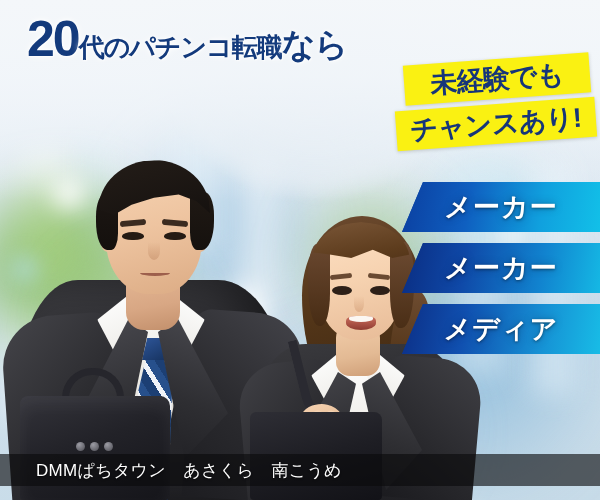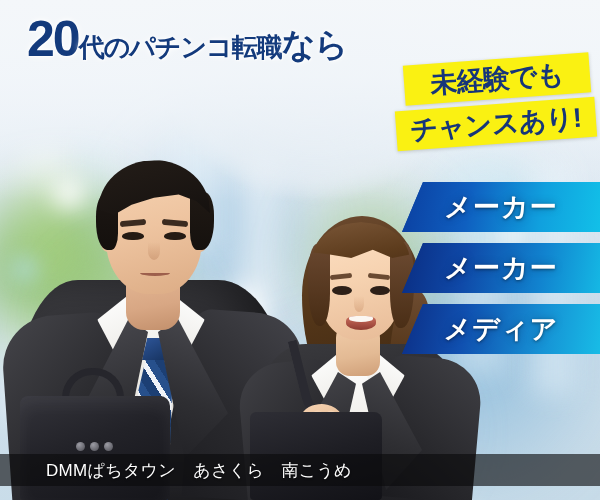--- a/index.html
+++ b/index.html
@@ -473,21 +473,21 @@
   
   #caption-bar {
     position: absolute;
     left: 0; bottom: 14px;
     z-index: 26;
     width: 100%;
     height: 32px;
     background: rgba(10,10,12,0.62);
     display: flex;
     align-items: center;
-    padding-left: 46px;
+    padding-left: 36px;
   }
   #caption-text {
     color: #ffffff;
     font-size: 17px;
     letter-spacing: 0.3px;
     white-space: pre;
     text-shadow: 0 1px 2px rgba(0,0,0,0.6);
   }
 </style>
 </head>

